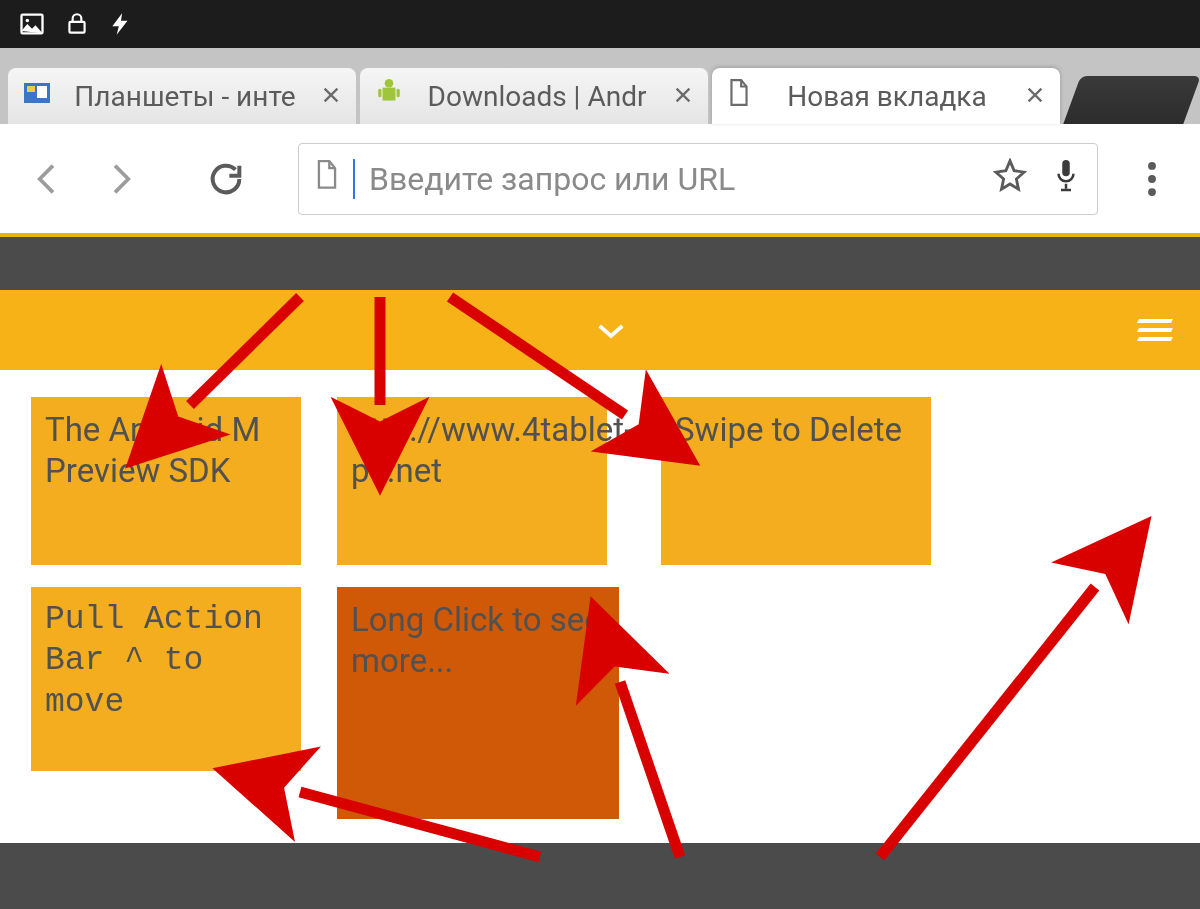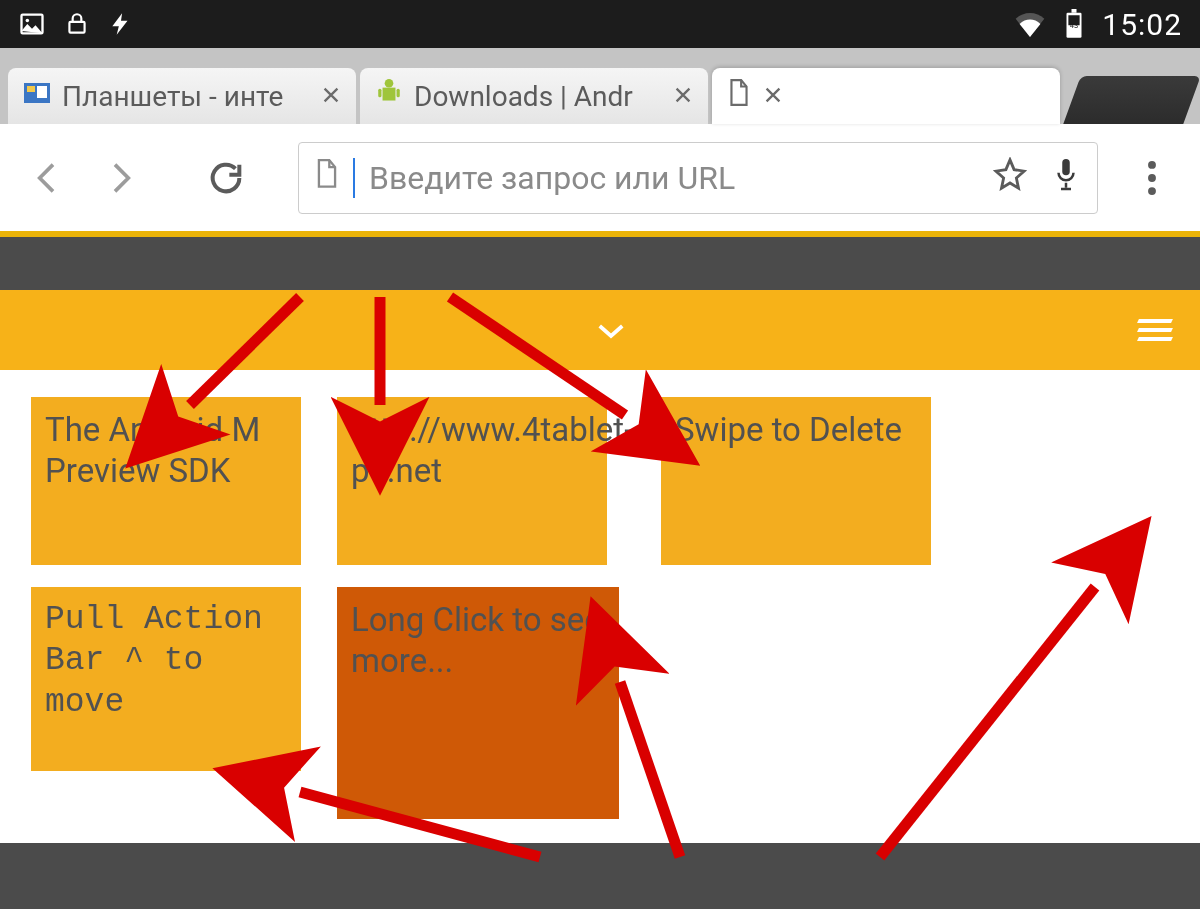--- a/index.html
+++ b/index.html
@@ -33,40 +33,40 @@
     background: linear-gradient(#f5f5f5,#e5e5e5);
     border-radius: 8px 8px 0 0;
     display: flex; align-items: center;
     padding: 0 14px 0 16px;
     gap: 12px;
     font-size: 28px;
     color: #5b5b5b;
     position: relative;
     max-width: 360px;
   }
-  .tab .label { white-space: nowrap; overflow: hidden; text-overflow: clip; flex: 1; color:#5b5b5b; }
+  .tab .label { white-space: nowrap; overflow: hidden; text-overflow: clip; flex: 1; color:#5b5b5b;text-align:center; }
   .tab.active { background: #fff; box-shadow: 0 -1px 4px rgba(0,0,0,0.2); z-index: 2; }
   .tab .close { flex: 0 0 auto; }
   .newtab-plus {
     width: 120px; height: 48px;
     background: linear-gradient(#3a3a3a,#2c2c2c);
     margin-left: 8px;
     transform: skewX(-20deg);
     border-radius: 6px 6px 0 0;
     align-self: flex-end;
   }
 
   
   .toolbar {
     height: 113px; width: 100%;
     background: #fff;
     display: flex; align-items: center;
     padding: 0 20px;
     gap: 16px;
-    border-bottom: 6px solid #eab308;
+    border-bottom: 4px solid #eab308;
   }
   .nav-btn {
     width: 56px; height: 56px;
     display:flex; align-items:center; justify-content:center;
     color:#9c9c9c;
   }
   .nav-btn.enabled { color:#5b5b5b; }
   .urlbar {
     flex: 1;
     height: 72px;
@@ -154,37 +154,20 @@
           <rect x="5" y="10" width="14" height="10" rx="1"></rect>
           <path d="M8 10V7a4 4 0 0 1 8 0v3"></path>
         </svg>
     </span>
     <span>
       <svg width="26" height="26" viewBox="0 0 24 24">
           <path d="M13 2L4 14h6l-2 8 10-13h-6l1-7z" fill="#fff"></path>
         </svg>
     </span>
   </div>
-  <div class="right">
-    <span>
-      <svg width="32" height="26" viewBox="0 0 24 20">
-          <path d="M12 20L1 6c6-6 16-6 22 0L12 20z" fill="#555"></path>
-          <path d="M12 20L4 10c4.5-4.5 11.5-4.5 16 0L12 20z" fill="#fff"></path>
-        </svg>
-    </span>
-    <span>
-      <svg width="20" height="30" viewBox="0 0 14 24">
-          <rect x="1" y="3" width="12" height="20" rx="1" fill="#fff"></rect>
-          <rect x="5" y="0" width="4" height="3" fill="#fff"></rect>
-          <rect x="2.5" y="5" width="9" height="8" fill="#1c1c1c"></rect>
-          <text x="7" y="15" font-size="6" fill="#1c1c1c" text-anchor="middle">43</text>
-        </svg>
-    </span>
-    <span class="clock">15:02</span>
-  </div>
 </div>
 
 <div class="tabstrip">
   <div class="tab">
     <span>
       <svg width="26" height="26">
           <rect width="26" height="20" y="3" fill="#3b76c4"></rect>
           <rect x="3" y="6" width="8" height="6" fill="#f3c94b"></rect>
           <rect x="13" y="6" width="10" height="12" fill="#fff"></rect>
         </svg>
@@ -212,20 +195,21 @@
         </svg>
     </span>
   </div>
   <div class="tab active">
     <span>
       <svg width="22" height="28" viewBox="0 0 20 26" fill="none" stroke="#6b6b6b" stroke-width="2">
           <path d="M3 1h9l5 6v17H3z"></path>
           <path d="M12 1v6h5"></path>
         </svg>
     </span>
+    <span class="label">Новая вкладка</span>
     <span class="close">
       <svg width="22" height="22" viewBox="0 0 24 24" stroke="#6b6b6b" stroke-width="2.5">
           <path d="M5 5l14 14M19 5L5 19"></path>
         </svg>
     </span>
   </div>
   <div class="newtab-plus"></div>
 </div>
 
 <div class="toolbar">

